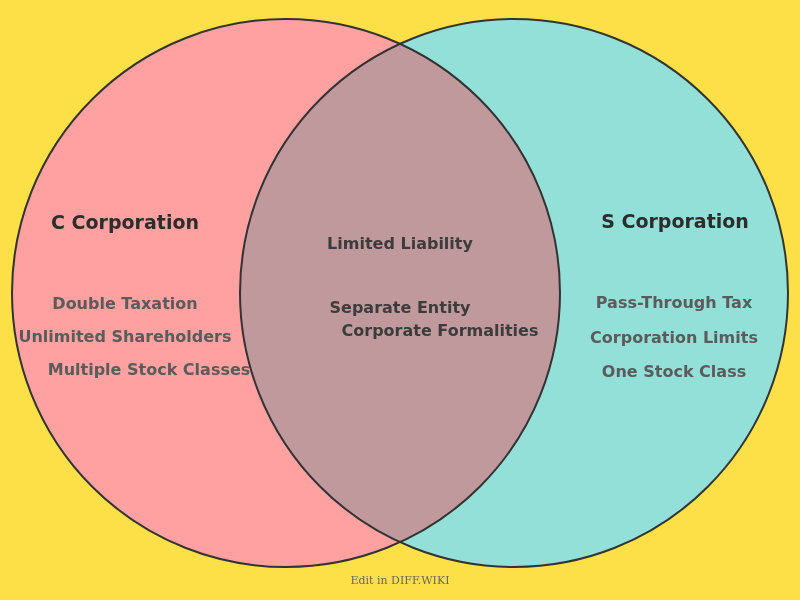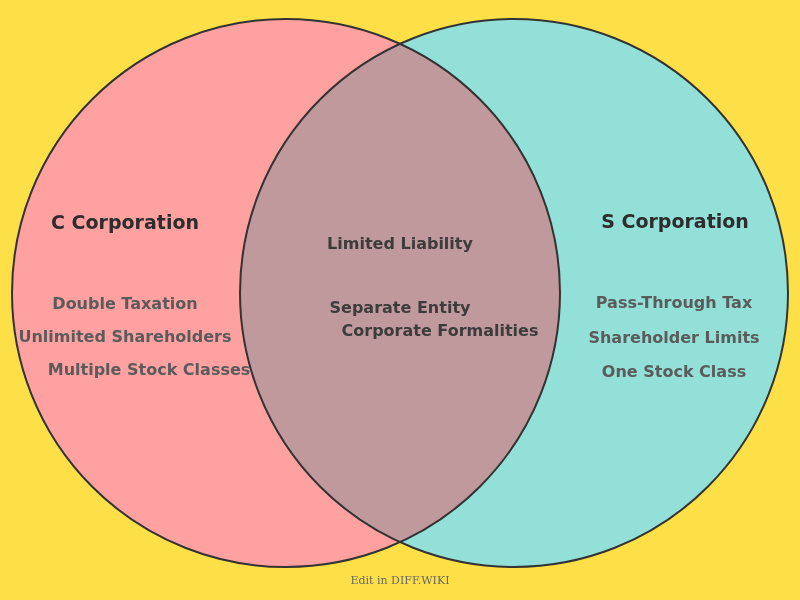--- a/index.html
+++ b/index.html
@@ -53,18 +53,18 @@
   <div class="label side-item" style="left:125px; top:336px;">Unlimited Shareholders</div>
   <div class="label side-item" style="left:125px; top:303px;">Double Taxation</div>
   <div class="label side-item" style="left:125px; top:369px;margin-left:24px;">Multiple Stock Classes</div>
 
   <div class="label center-item" style="left:400px; top:243px;">Limited Liability</div>
   <div class="label center-item" style="left:400px; top:307px;">Separate Entity</div>
   <div class="label center-item" style="left:400px; top:330px;margin-left:40px;">Corporate Formalities</div>
 
   <div class="label circle-title" style="left:675px; top:221px;">S Corporation</div>
   <div class="label side-item" style="left:674px; top:302px;">Pass-Through Tax</div>
-  <div class="label side-item" style="left:674px; top:337px;">Shareholder Limits</div>
+  <div class="label side-item" style="left:674px; top:337px;">Corporation Limits</div>
   <div class="label side-item" style="left:674px; top:371px;">One Stock Class</div>
 
   <div class="caption" style="left:400px; top:580px;">Edit in DIFF.WIKI</div>
 
 </div>
 
 </body></html>

